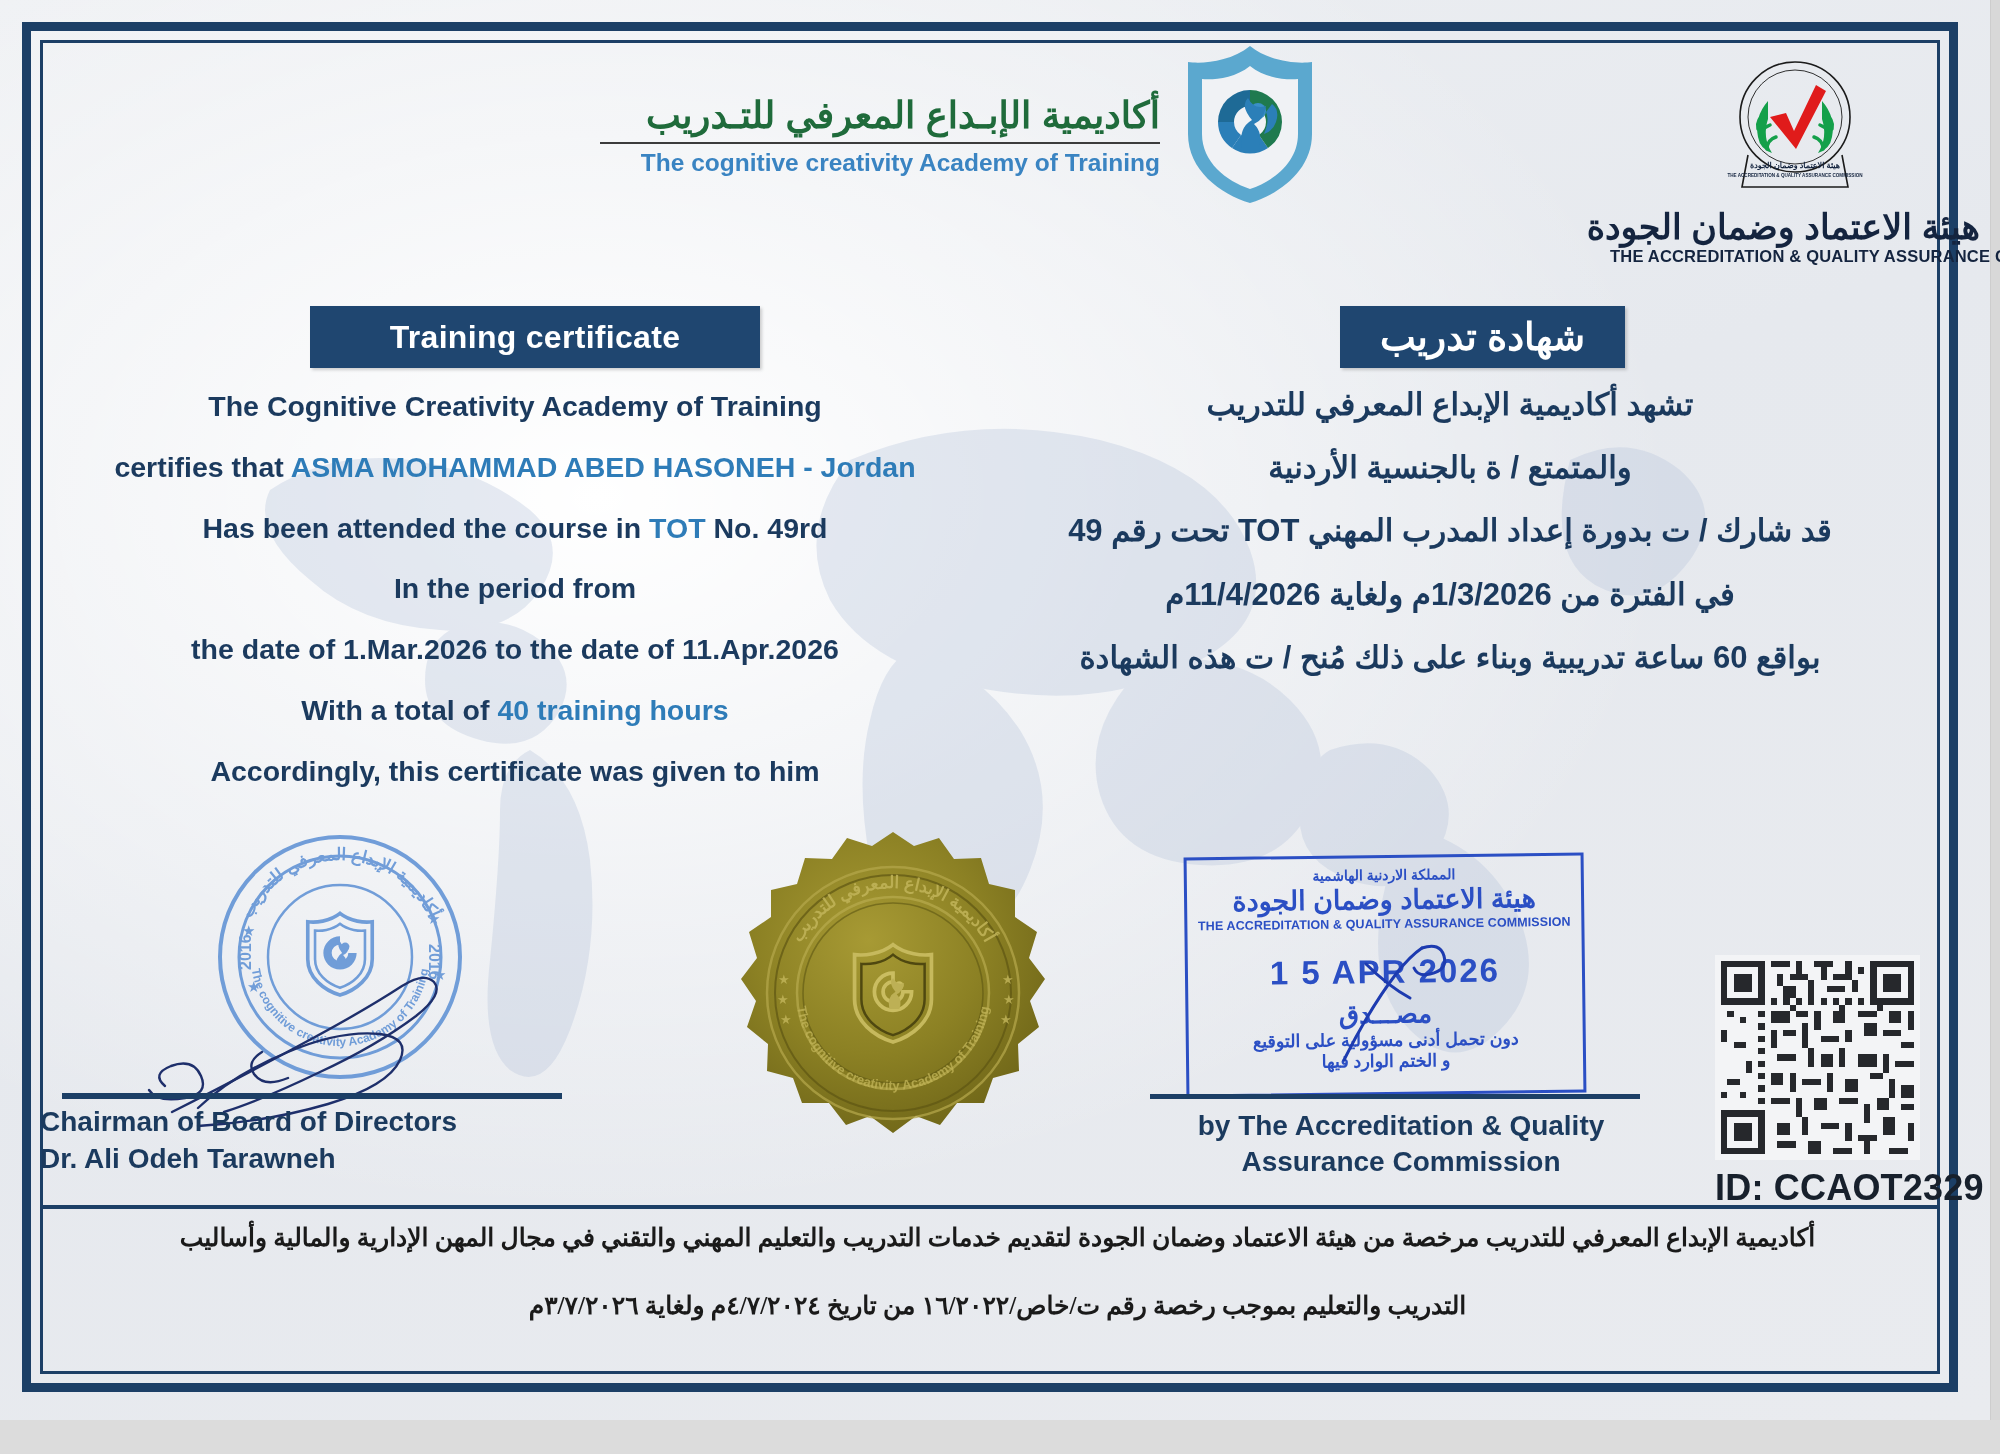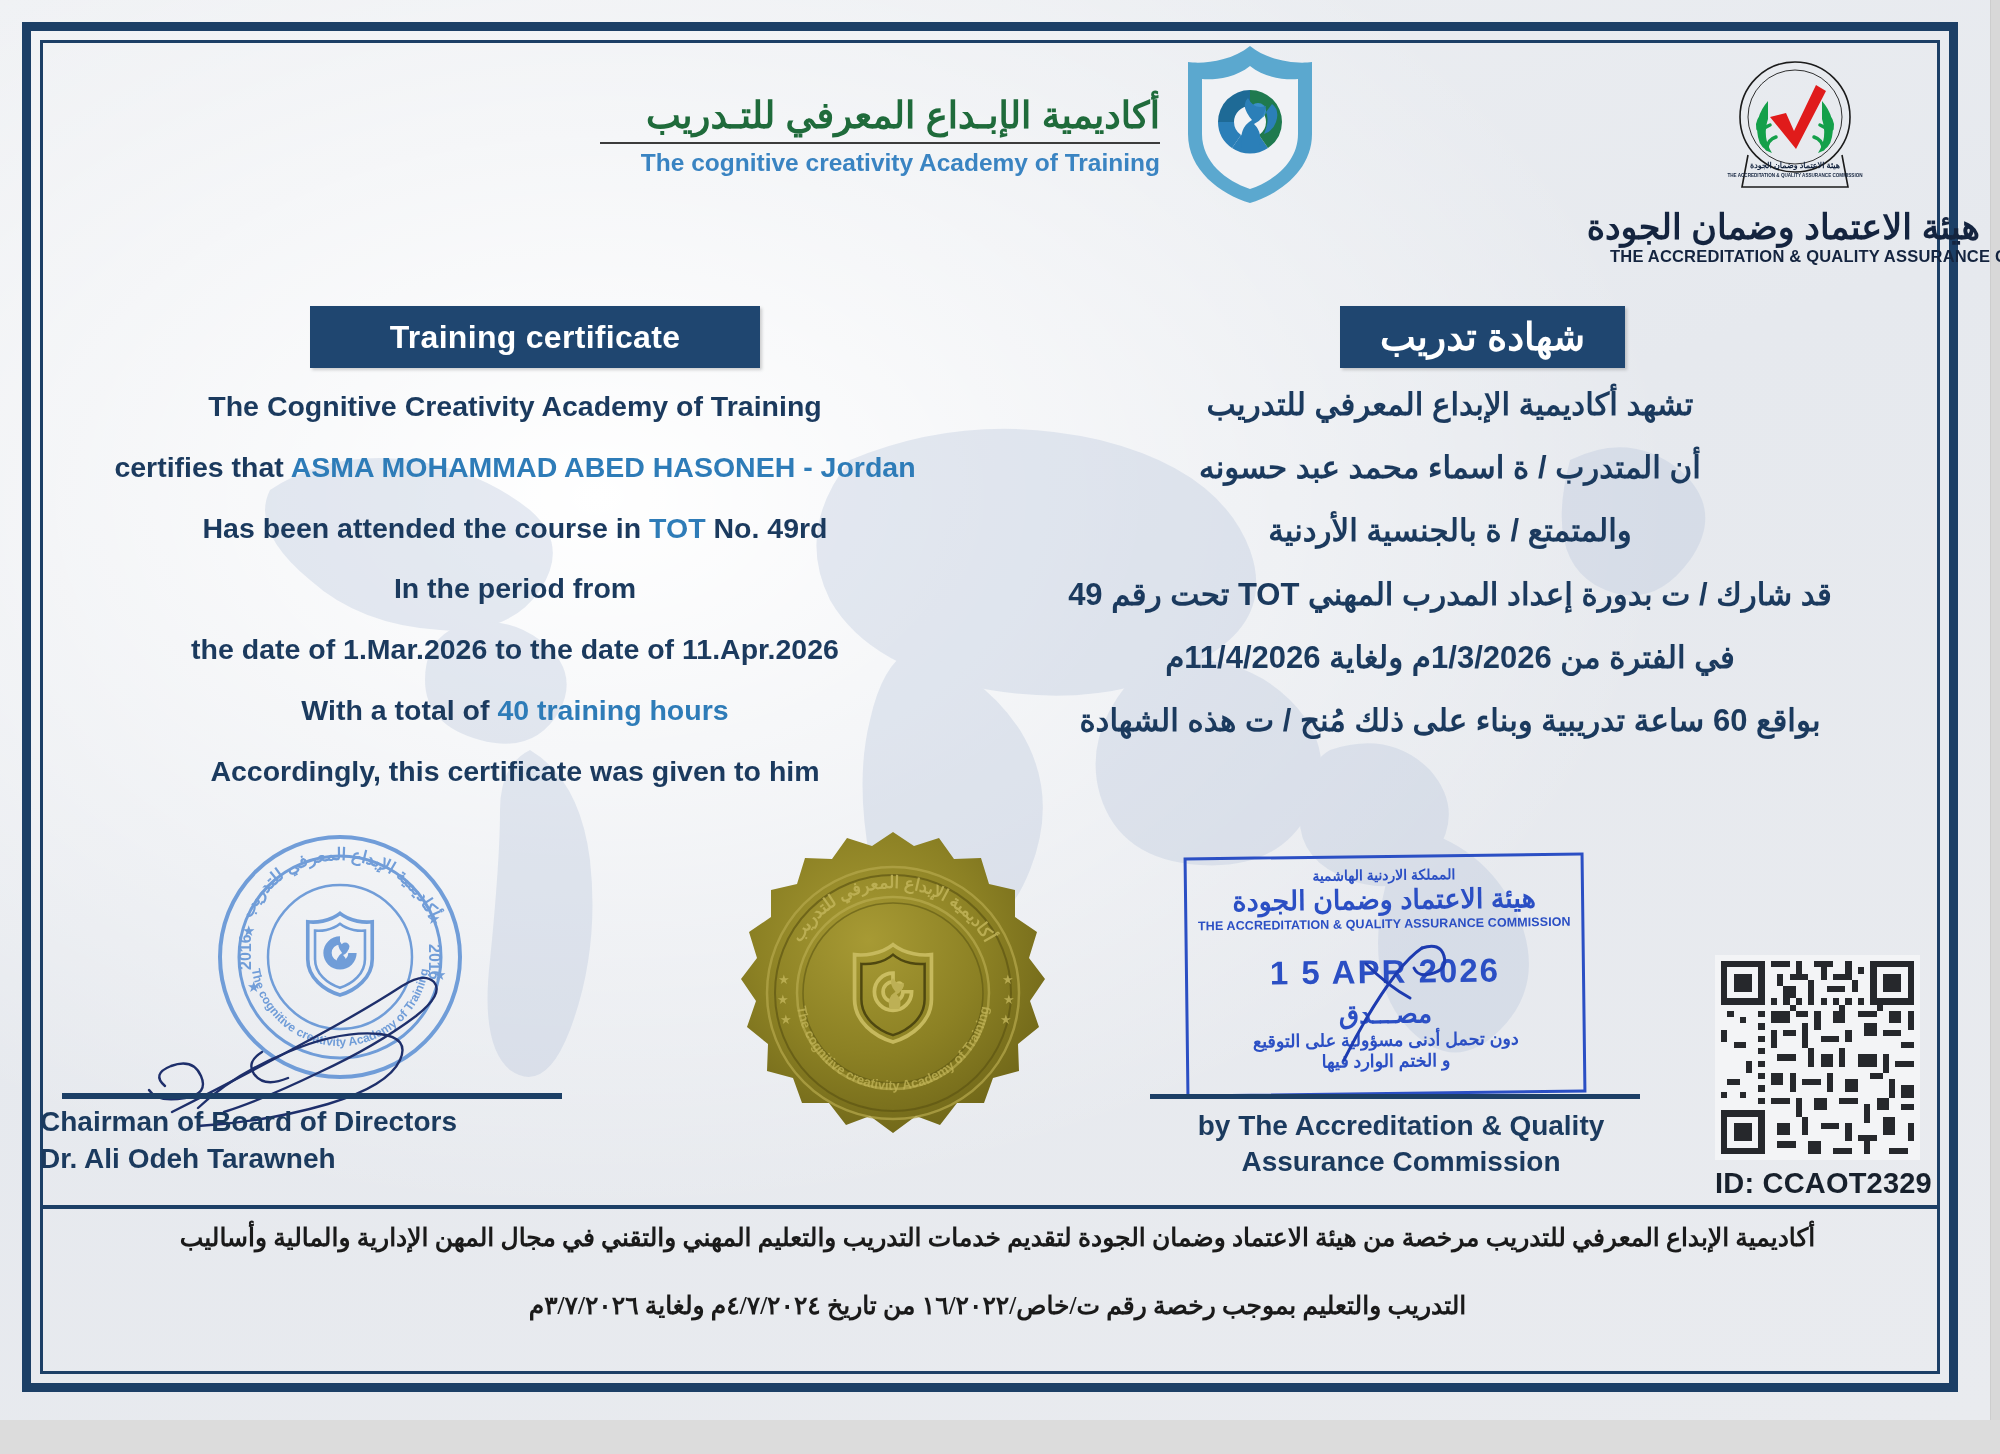--- a/index.html
+++ b/index.html
@@ -265,21 +265,21 @@
     left: 1715px; top: 955px;
     width: 215px;
   }
   .qr {
     width: 205px; height: 205px;
     display: block;
     background: #f3f4f6;
   }
   .qr-id {
     margin-top: 7px;
-    font-size: 29px;
+    font-size: 36px;
     font-weight: bold;
     color: #17202c;
     letter-spacing: 0.2px;
     white-space: nowrap;
   }
 
   
   .footer {
     position: absolute;
     left: 60px; top: 1222px;
@@ -379,21 +379,20 @@
     <div class="ln"><span>certifies that </span><span class="hl">ASMA MOHAMMAD ABED HASONEH - Jordan</span></div>
     <div class="ln"><span>Has been attended the course in </span><span class="hl">TOT</span><span> No. 49rd</span></div>
     <div class="ln"><span>In the period from</span></div>
     <div class="ln"><span>the date of 1.Mar.2026 to the date of 11.Apr.2026</span></div>
     <div class="ln"><span>With a total of </span><span class="hl"> 40 training hours</span></div>
     <div class="ln"><span>Accordingly, this certificate was given to him</span></div>
   </div>
 
   <div class="body-ar">
     <div class="ln">تشهد أكاديمية الإبداع المعرفي للتدريب</div>
-    <div class="ln">أن المتدرب / ة  اسماء محمد عبد حسونه</div>
     <div class="ln">والمتمتع / ة بالجنسية الأردنية</div>
     <div class="ln">قد شارك / ت بدورة إعداد المدرب المهني TOT تحت رقم 49</div>
     <div class="ln">في الفترة من 1/3/2026م ولغاية 11/4/2026م</div>
     <div class="ln">بواقع 60 ساعة تدريبية وبناء على ذلك مُنح / ت هذه الشهادة</div>
   </div>
 
   <svg class="round-stamp" viewBox="0 0 250 250" xmlns="http://www.w3.org/2000/svg">
     <defs>
       <path id="ringTop" d="M28,125 a97,97 0 0 1 194,0"></path>
       <path id="ringBot" d="M36,125 a89,89 0 0 0 178,0"></path>

